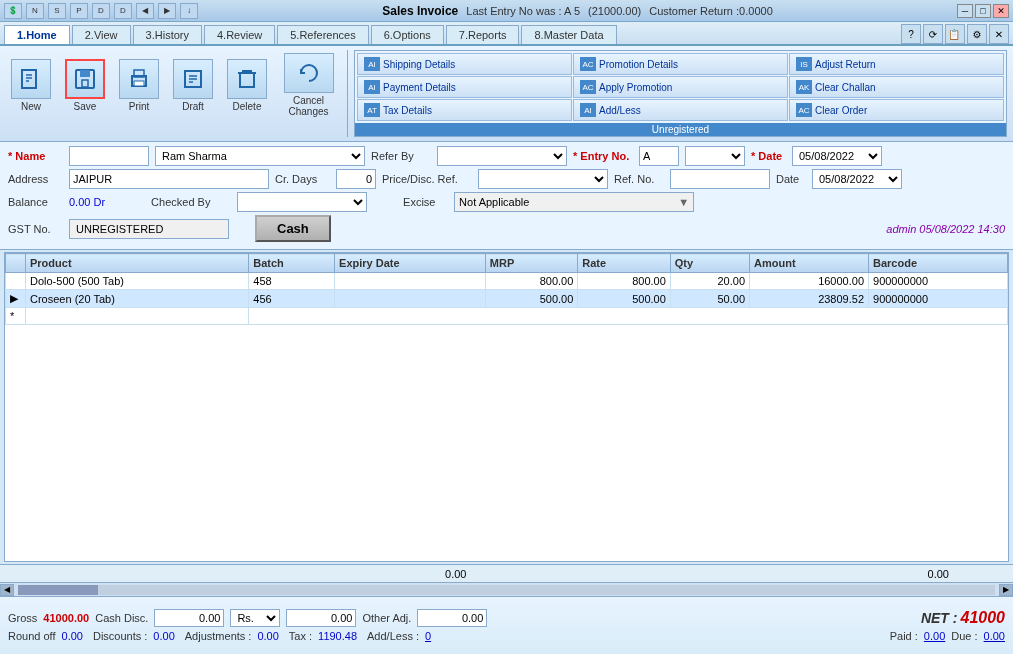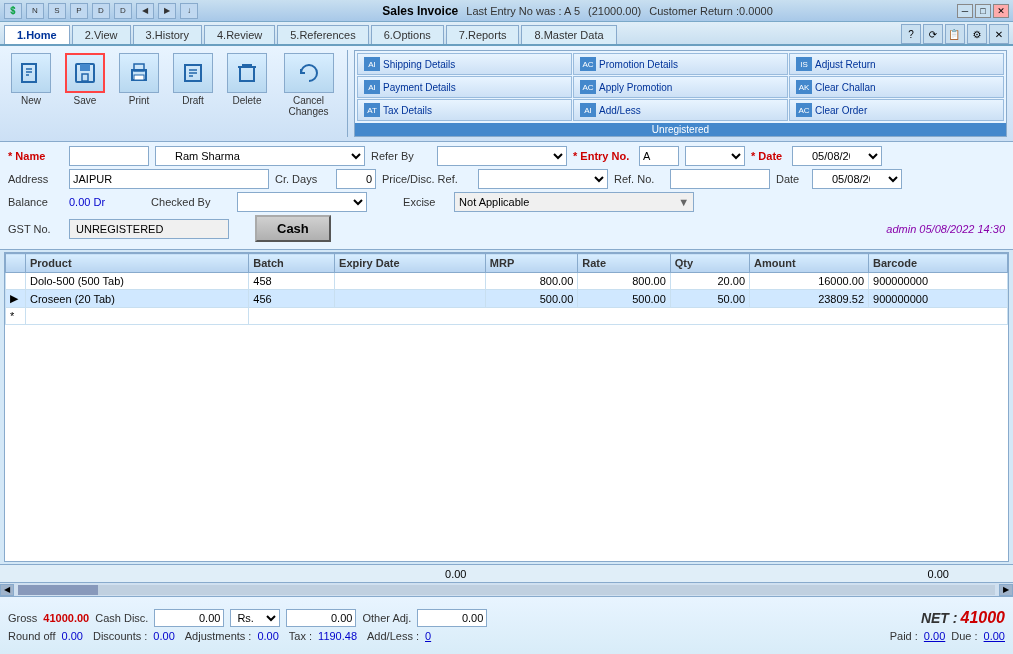--- a/index.html
+++ b/index.html
@@ -50,21 +50,21 @@
     
     .toolbar {
       background: linear-gradient(to bottom, #e8f4ff, #cce0f5);
       padding: 4px 6px;
       display: flex;
       align-items: flex-start;
       gap: 4px;
       border-bottom: 1px solid #88aacc;
       min-height: 90px;
     }
-    .toolbar-left { display: flex; gap: 4px; align-items: flex-start; }
+    .toolbar-left { display: flex; gap: 4px; align-items: center; }
     .tool-btn {
       display: flex;
       flex-direction: column;
       align-items: center;
       width: 50px;
       cursor: pointer;
       padding: 3px;
     }
     .tool-btn .icon-box {
       width: 40px;
@@ -135,21 +135,21 @@
       border: 1px solid #88aacc;
       background: white;
       font-size: 11px;
       padding: 1px 3px;
     }
     .form-select {
       height: 20px;
       border: 1px solid #88aacc;
       background: white;
       font-size: 11px;
-      padding: 1px 15px;
+      padding: 1px 2px;
     }
 
     
     .cash-btn {
       background: linear-gradient(to bottom, #d0d0d0, #b0b0b0);
       border: 2px outset #aaa;
       padding: 4px 20px;
       font-size: 13px;
       font-weight: bold;
       cursor: pointer;

